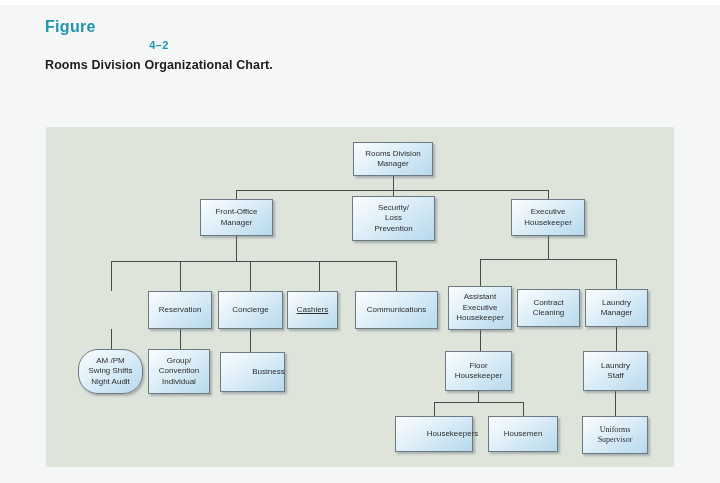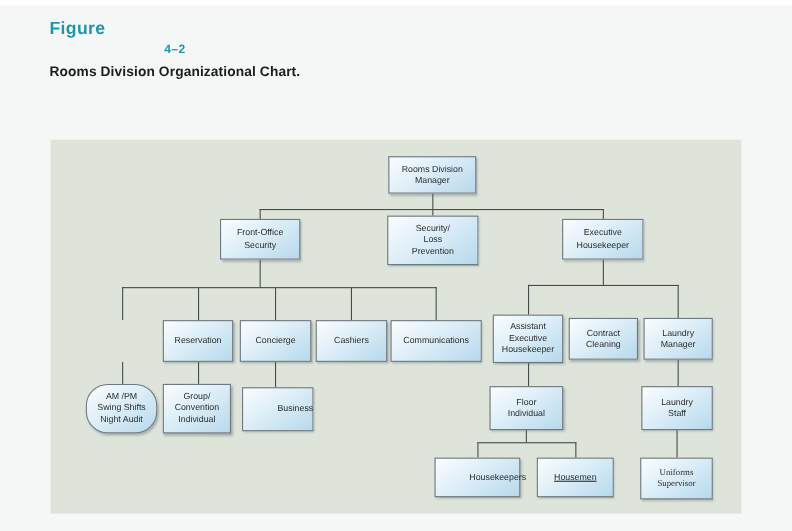--- a/index.html
+++ b/index.html
@@ -73,50 +73,50 @@
   <div class="line v" style="left:432px;top:264px;height:11px;"></div>
   <div class="line h" style="left:388px;top:275px;width:90px;"></div>
   <div class="line v" style="left:388px;top:275px;height:14px;"></div>
   <div class="line v" style="left:477px;top:275px;height:14px;"></div>
   <div class="line v" style="left:569px;top:264px;height:25px;"></div>
 
   <div class="node" style="left:307px;top:15px;width:80px;height:34px;">Rooms Division
 Manager</div>
 
   <div class="node" style="left:154px;top:72px;width:73px;height:37px;">Front-Office
-Security</div>
+Manager</div>
   <div class="node" style="left:306px;top:69px;width:83px;height:45px;">Security/
 Loss
 Prevention</div>
   <div class="node" style="left:465px;top:72px;width:74px;height:37px;">Executive
 Housekeeper</div>
 
   <div class="node" style="left:172px;top:164px;width:65px;height:38px;">Concierge</div>
   <div class="node" style="left:102px;top:164px;width:64px;height:38px;">Reservation</div>
-  <div class="node" style="left:241px;top:164px;width:65px;height:38px;">Cashiers</div>
+  <div class="node" style="left:241px;top:164px;width:51px;height:38px;text-decoration:underline;">Cashiers</div>
   <div class="node" style="left:309px;top:164px;width:83px;height:38px;">Communications</div>
 
   <div class="node" style="left:402px;top:159px;width:64px;height:44px;">Assistant
 Executive
 Housekeeper</div>
   <div class="node" style="left:471px;top:162px;width:63px;height:38px;">Contract
 Cleaning</div>
   <div class="node" style="left:539px;top:162px;width:63px;height:38px;">Laundry
 Manager</div>
 
   <div class="node" style="left:32px;top:222px;width:65px;height:45px;border-radius:20px;">AM /PM
 Swing Shifts
 Night Audit</div>
   <div class="node" style="left:102px;top:222px;width:62px;height:45px;">Group/
 Convention
 Individual</div>
   <div class="node" style="left:174px;top:225px;width:65px;height:40px;padding-left:33px;">Business</div>
   <div class="node" style="left:399px;top:224px;width:67px;height:40px;">Floor
-Individual</div>
+Housekeeper</div>
   <div class="node" style="left:537px;top:224px;width:65px;height:40px;">Laundry
 Staff</div>
 
   <div class="node" style="left:349px;top:289px;width:78px;height:36px;padding-left:38px;">Housekeepers</div>
-  <div class="node" style="left:442px;top:289px;width:70px;height:36px;text-decoration:underline;">Housemen</div>
+  <div class="node" style="left:442px;top:289px;width:70px;height:36px;">Housemen</div>
   <div class="node" style="left:536px;top:289px;width:66px;height:38px;font-family:Liberation Serif, serif;">Uniforms
 Supervisor</div>
 
 </div>
 
 </body></html>

